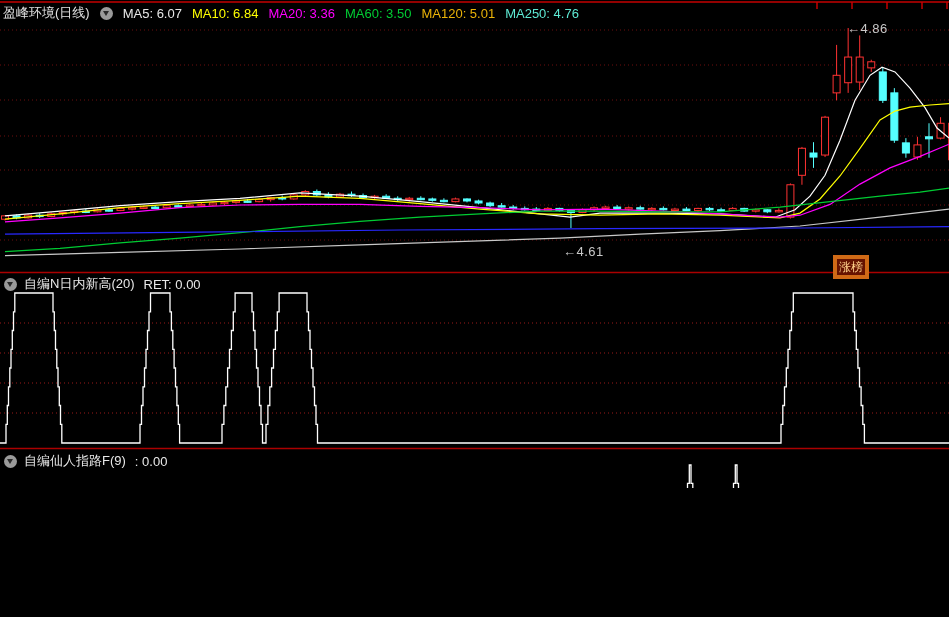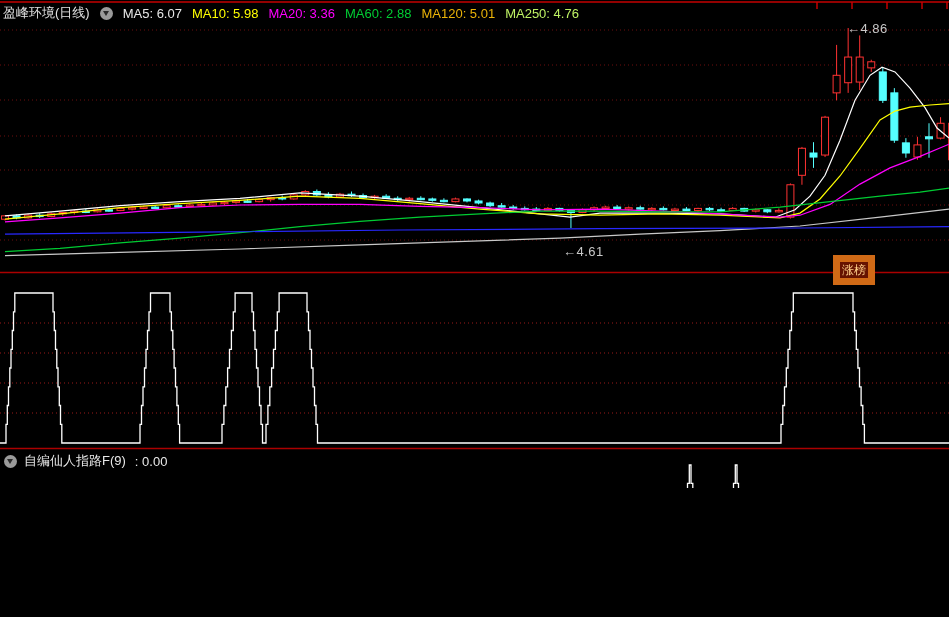--- a/index.html
+++ b/index.html
@@ -11,21 +11,21 @@
   .title{color:#e2e2e2;}
   .circle-icon{display:inline-block;width:13px;height:13px;border-radius:50%;
                background:#9a9a9a;position:relative;flex:0 0 auto;}
   .circle-icon i{position:absolute;left:3px;top:4px;width:0;height:0;border-left:3.5px solid transparent;
                  border-right:3.5px solid transparent;border-top:5px solid #2a2a2a;}
   .pheader{position:absolute;left:4px;display:flex;align-items:center;gap:7px;
            font-size:13px;color:#e8e8e8;z-index:5;white-space:nowrap;}
   .pvalue{margin-left:2px;color:#e8e8e8;}
   .annotation{position:absolute;font-size:13px;color:#c8c8c8;z-index:6;letter-spacing:0.5px;}
   .badge{position:absolute;z-index:6;font-size:12px;line-height:14px;padding:1px 2px;
-         border:7px solid #ec4899;background:#661300;color:#ffd089;}
+         border:4px solid #ec4899;background:#661300;color:#ffd089;}
 </style>
 </head>
 <body>
 
 <div id="app">
   <svg id="chart-svg" width="949" height="617">
       <line x1="0" y1="30" x2="949" y2="30" stroke="#6e0f0f" stroke-width="1" stroke-dasharray="1 3"></line>
       <line x1="0" y1="65" x2="949" y2="65" stroke="#6e0f0f" stroke-width="1" stroke-dasharray="1 3"></line>
       <line x1="0" y1="100" x2="949" y2="100" stroke="#6e0f0f" stroke-width="1" stroke-dasharray="1 3"></line>
       <line x1="0" y1="136" x2="949" y2="136" stroke="#6e0f0f" stroke-width="1" stroke-dasharray="1 3"></line>
@@ -238,27 +238,34 @@
       <line x1="855" y1="612" x2="855" y2="616.5" stroke="#d03030" stroke-width="1.2"></line>
       <line x1="907" y1="612" x2="907" y2="616.5" stroke="#d03030" stroke-width="1.2"></line>
     </svg>
 
   <div class="toolbar">
     <span class="title">盈峰环境(日线)</span>
     <span class="circle-icon">
         <i></i>
       </span>
     <span style="color: rgb(232, 232, 232);">MA5: 6.07</span>
-    <span style="color: rgb(255, 255, 0);">MA10: 5.98</span>
+    <span style="color: rgb(255, 255, 0);">MA10: 6.84</span>
     <span style="color: rgb(255, 0, 255);">MA20: 3.36</span>
-    <span style="color: rgb(0, 204, 51);">MA60: 2.88</span>
+    <span style="color: rgb(0, 204, 51);">MA60: 3.50</span>
     <span style="color: #eab308;">MA120: 5.01</span>
-    <span style="color: #bef264;">MA250: 4.76</span>
+    <span style="color: #5eead4;">MA250: 4.76</span>
   </div>
 
+  <div class="pheader" style="top:275px">
+    <span class="circle-icon">
+        <i></i>
+      </span>
+    <span>自编N日内新高(20)</span>
+    <span class="pvalue">RET: 0.00</span>
+  </div>
 
   <div class="pheader" style="top:452px">
     <span class="circle-icon">
         <i></i>
       </span>
     <span>自编仙人指路F(9)</span>
     <span class="pvalue">: 0.00</span>
   </div>
 
   <div class="annotation" id="ann-high" style="left: 847px; top: 21px;">←4.86</div>

